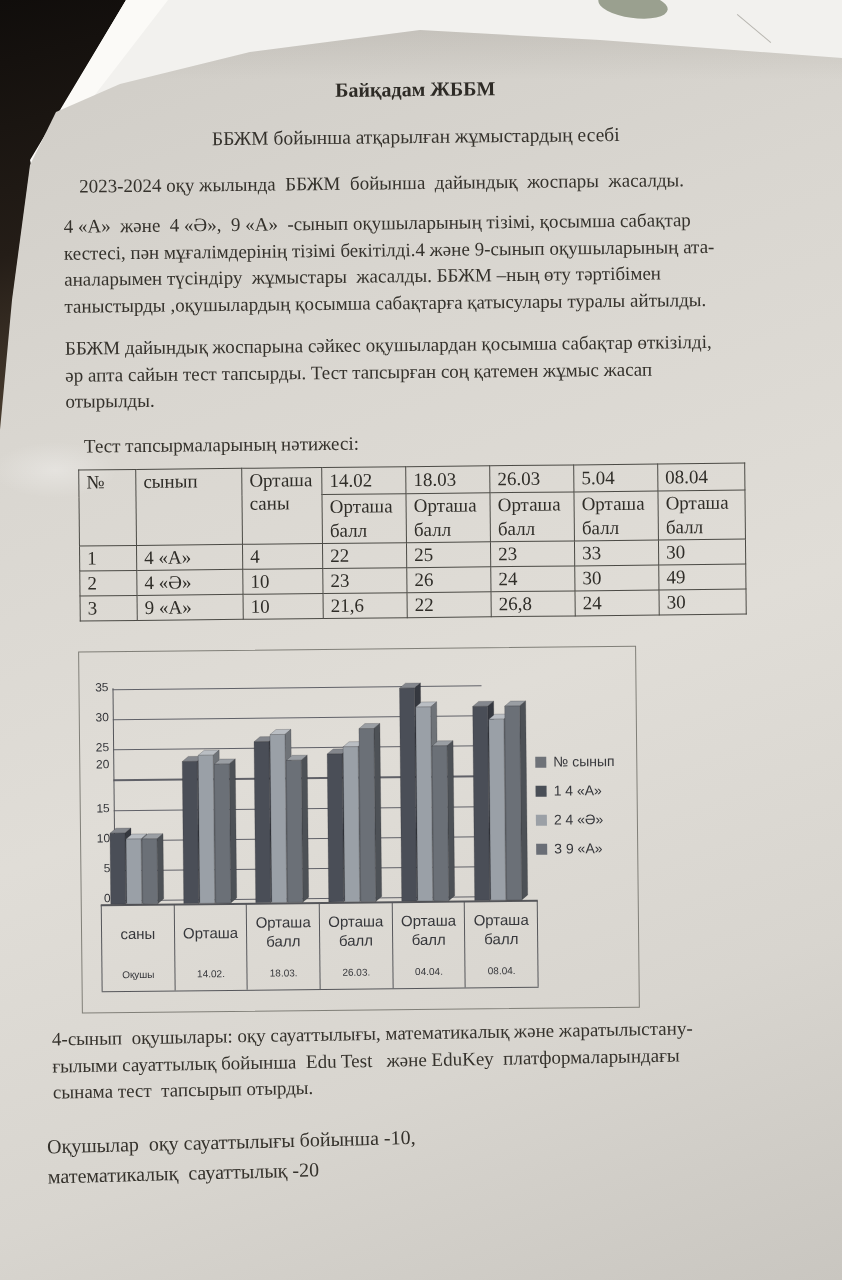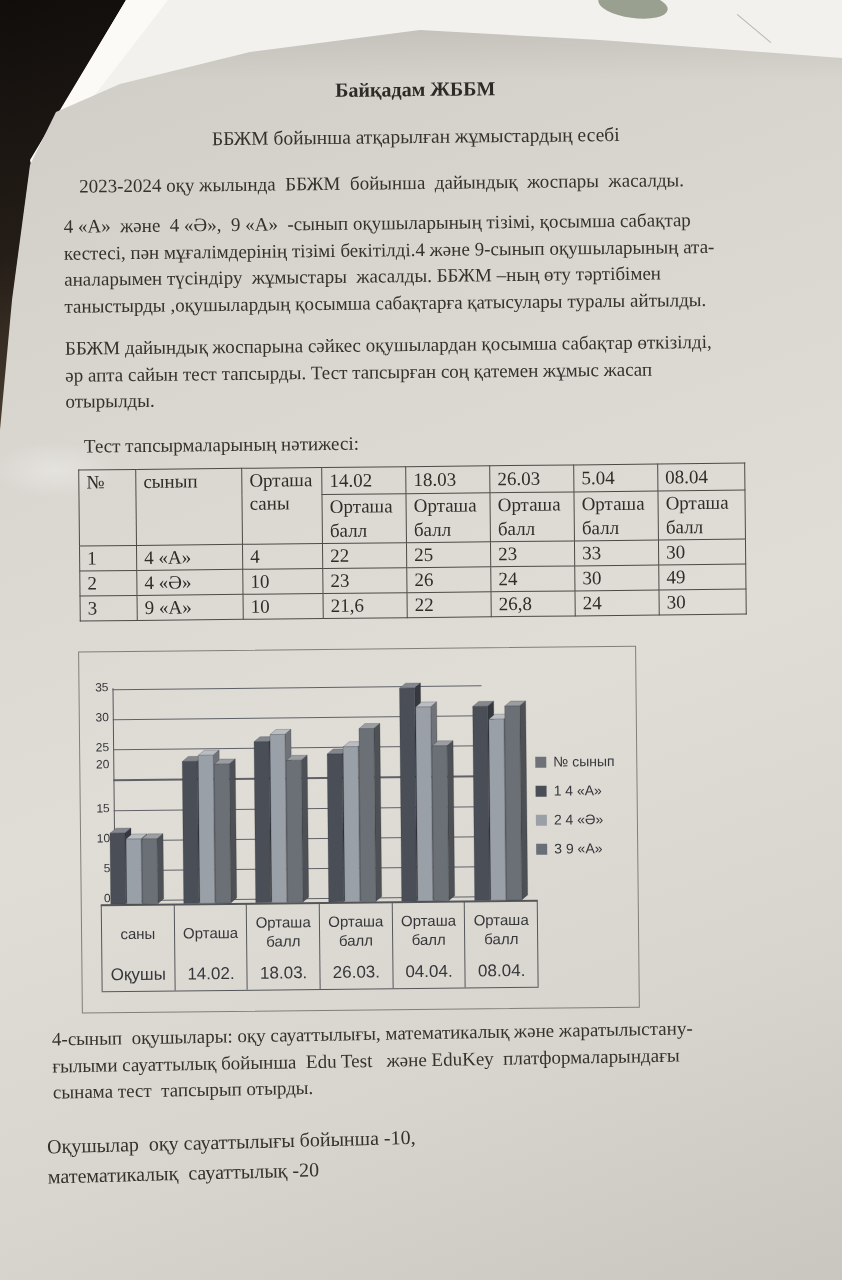--- a/index.html
+++ b/index.html
@@ -44,21 +44,21 @@
   .grid{position:absolute;height:1.2px;background:#606168;}
   .ylab{position:absolute;left:2px;width:27px;text-align:right;font-size:12px;color:#333438;}
   .vax{position:absolute;width:1.4px;background:#55565a;}
   .floorline{position:absolute;height:1.8px;background:#55565a;}
   .cats{position:absolute;left:19px;top:253px;width:437px;height:86px;display:flex;
         border-bottom:1.4px solid #55565a;}
   .cat{flex:1 1 0;border-left:1.3px solid #55565a;display:flex;flex-direction:column;}
   .cat:last-child{border-right:1.3px solid #55565a;}
   .cat .up{height:50px;display:flex;align-items:center;justify-content:center;text-align:center;
         font-size:15px;line-height:19px;white-space:pre-line;padding-top:3px;}
-  .cat .dn{height:33px;display:flex;align-items:center;justify-content:center;font-size:17px;}
+  .cat .dn{height:33px;display:flex;align-items:center;justify-content:center;font-size:10px;}
   .legend{position:absolute;left:455px;top:106px;width:100px;}
   .lrow{display:flex;align-items:center;margin-bottom:13px;}
   .lsw{width:11px;height:11px;margin-right:7px;flex:0 0 auto;}
   .llb{font-size:14px;white-space:nowrap;}
   .p4{transform:rotate(-0.4deg);}
   .p5{transform:rotate(-0.9deg);font-size:20px;}
 </style>
 </head>
 <body>
 

